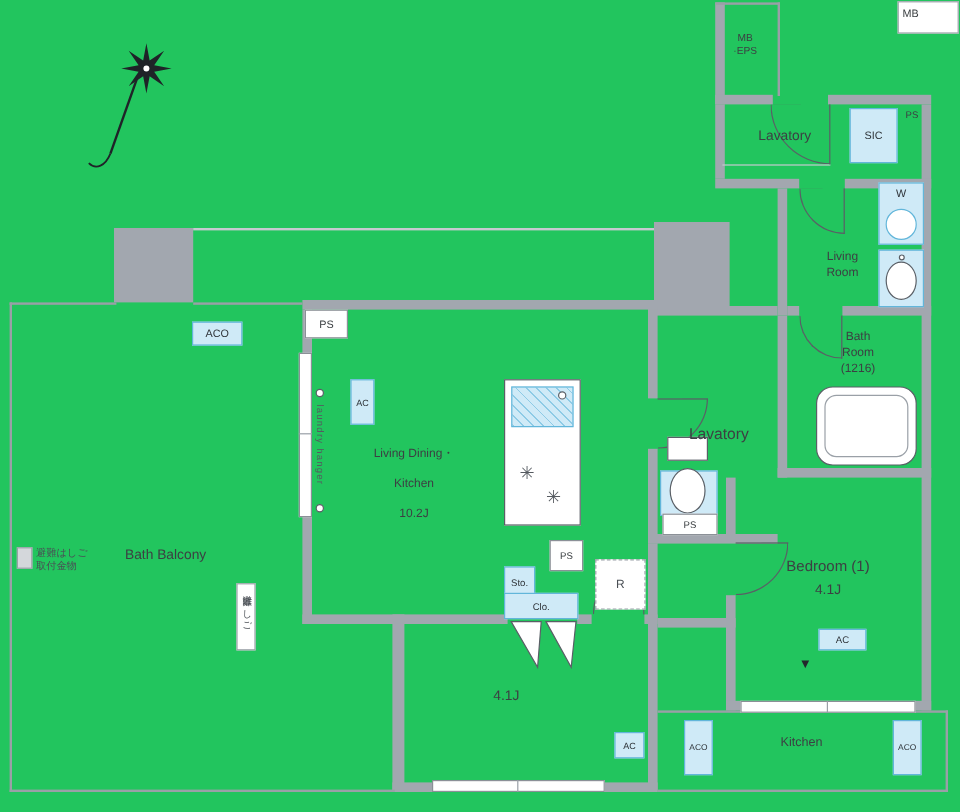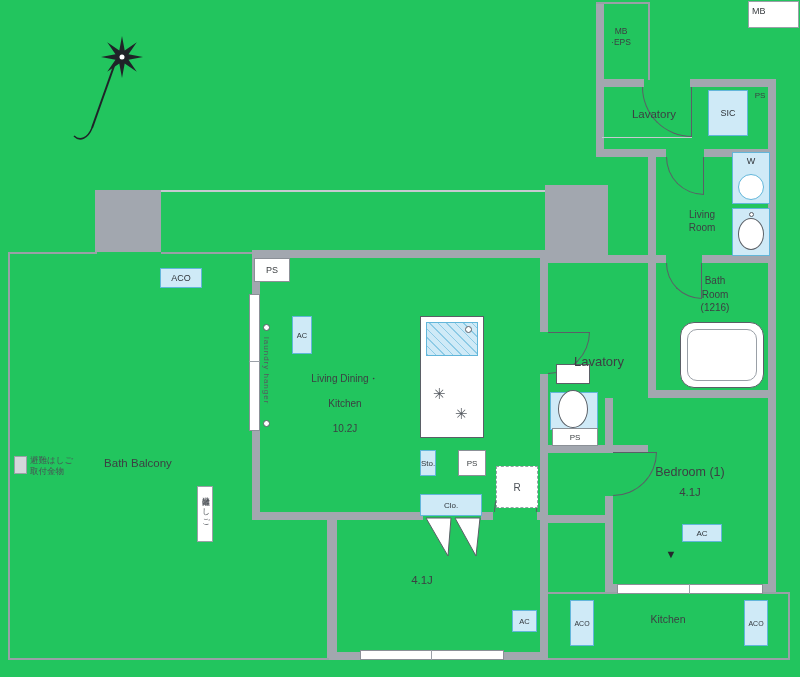--- a/index.html
+++ b/index.html
@@ -123,21 +123,21 @@
   <div class="box-w" style="left:552px;top:428px;width:46px;height:18px;font-size:8px">
     <span>PS</span>
   </div>
 
   <div class="rect-o" style="left:420px;top:316px;width:64px;height:122px"></div>
   <div class="box-b hatch" style="left:426px;top:322px;width:52px;height:34px"></div>
   <div class="oval" style="left:465px;top:326px;width:7px;height:7px"></div>
   <div class="lbl" style="left:433px;top:385px;font-size:15px;color:#555a60">✳</div>
   <div class="lbl" style="left:455px;top:405px;font-size:15px;color:#555a60">✳</div>
 
-  <div class="box-b" style="left:420px;top:450px;width:16px;height:26px;font-size:8px">
+  <div class="box-b" style="left:420px;top:472px;width:26px;height:26px;font-size:8px">
     <span>Sto.</span>
   </div>
   <div class="box-w" style="left:458px;top:450px;width:28px;height:26px;font-size:8px">
     <span>PS</span>
   </div>
   <div class="box-b" style="left:420px;top:494px;width:62px;height:22px;font-size:8px">
     <span>Clo.</span>
   </div>
   <div class="dash" style="left:496px;top:466px;width:42px;height:42px;font-size:10px">
     <span>R</span>

